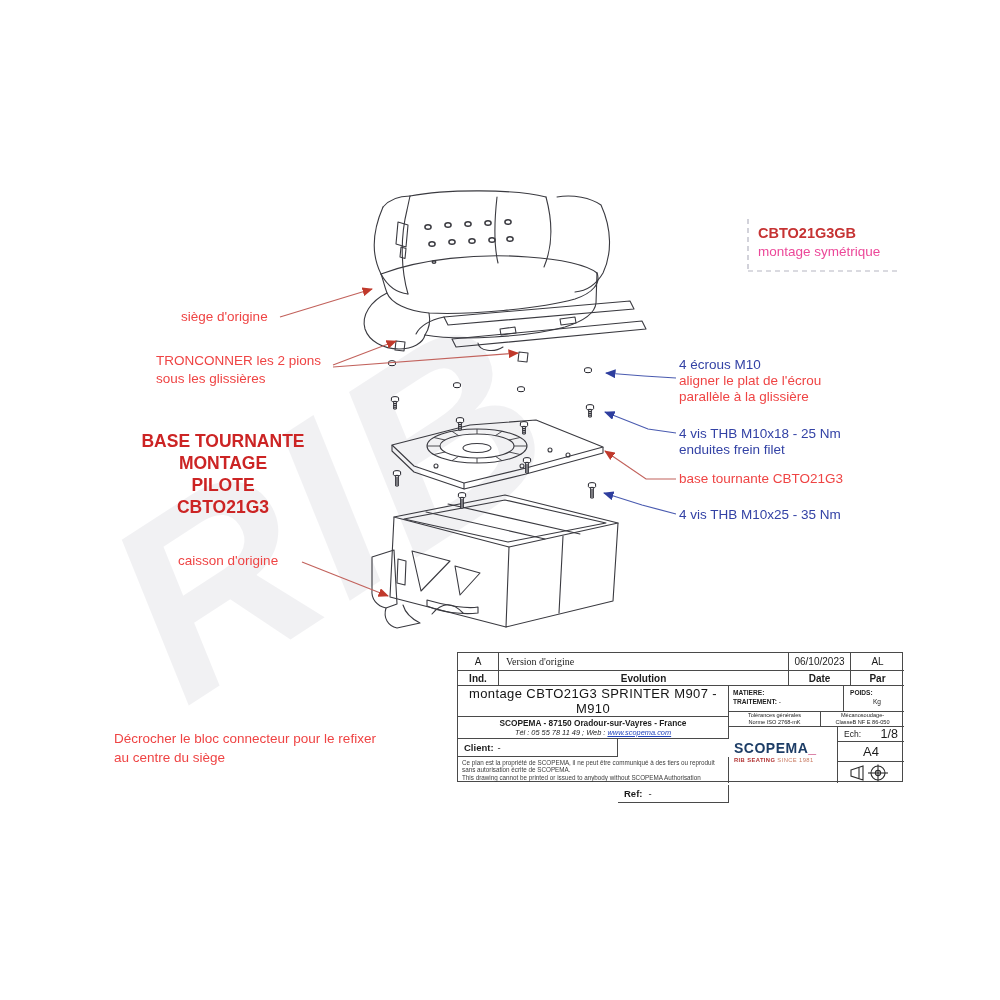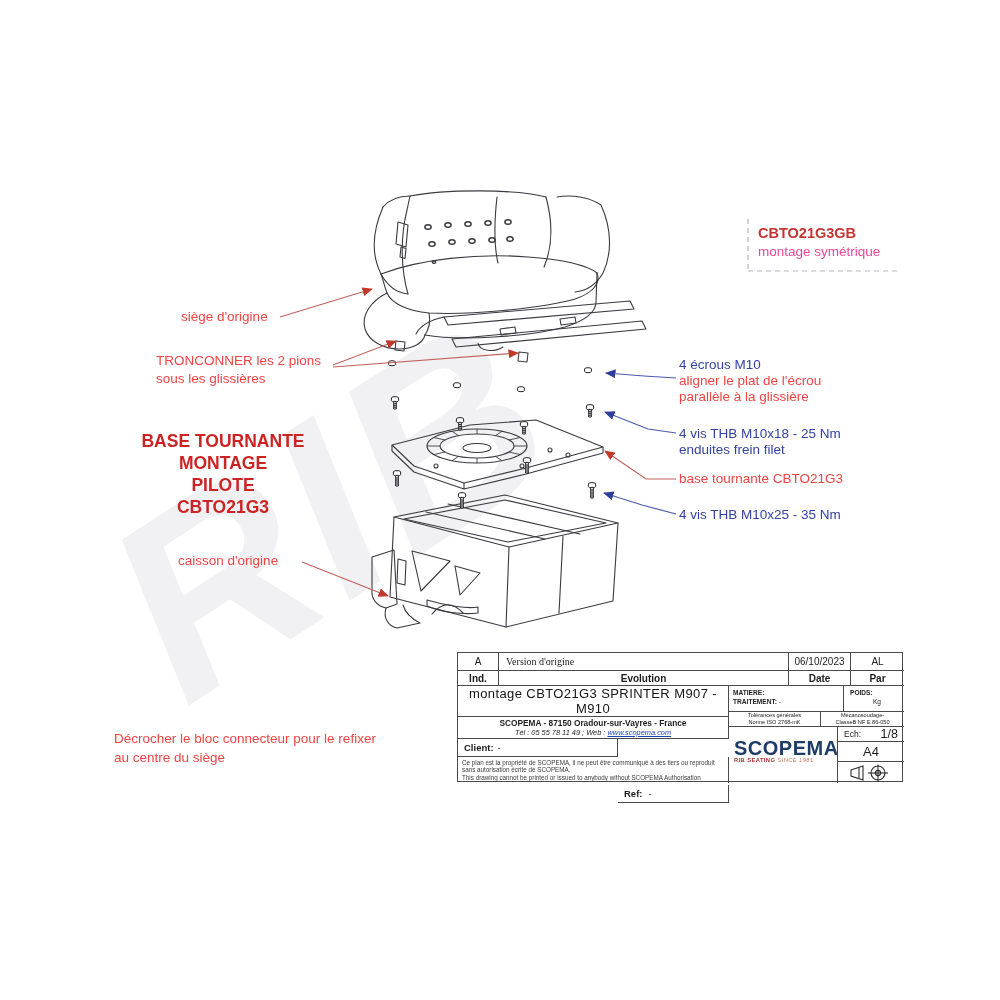--- a/index.html
+++ b/index.html
@@ -24,21 +24,21 @@
   .br{border-right:1px solid #4a4a4a;}
   .bb{border-bottom:1px solid #4a4a4a;}
   .cen{display:flex;align-items:center;justify-content:center;text-align:center;}
   .bold{font-weight:bold;}
   .tiny{font-size:5.6px;line-height:6.6px;}
   .micro{font-size:6.3px;line-height:7.4px;color:#3c3c3c;}
   .dtitle{font-size:13px;letter-spacing:0.4px;color:#141414;}
   .addr1{font-size:8.3px;font-weight:bold;line-height:10px;}
   .addr2{font-size:7.4px;font-style:italic;line-height:9px;}
   .weblink{color:#2244bb;text-decoration:underline;}
-  .logo-main{font-weight:900;font-size:20px;letter-spacing:0.5px;color:#1d3d66;line-height:18px;text-align:center;}
+  .logo-main{font-weight:900;font-size:14px;letter-spacing:0.5px;color:#1d3d66;line-height:18px;text-align:center;}
   .logo-underscore{color:#c22a6a;font-weight:900;}
   .logo-tag{font-size:5.8px;letter-spacing:0.4px;line-height:7px;white-space:nowrap;}
   .tag1{color:#b03030;font-weight:bold;}
   .tag2{color:#c97a62;}
   .echlbl{font-size:8.5px;}
   .echval{font-size:12.5px;}
   .a4{font-size:13px;}
 </style>
 </head>
 <body>

